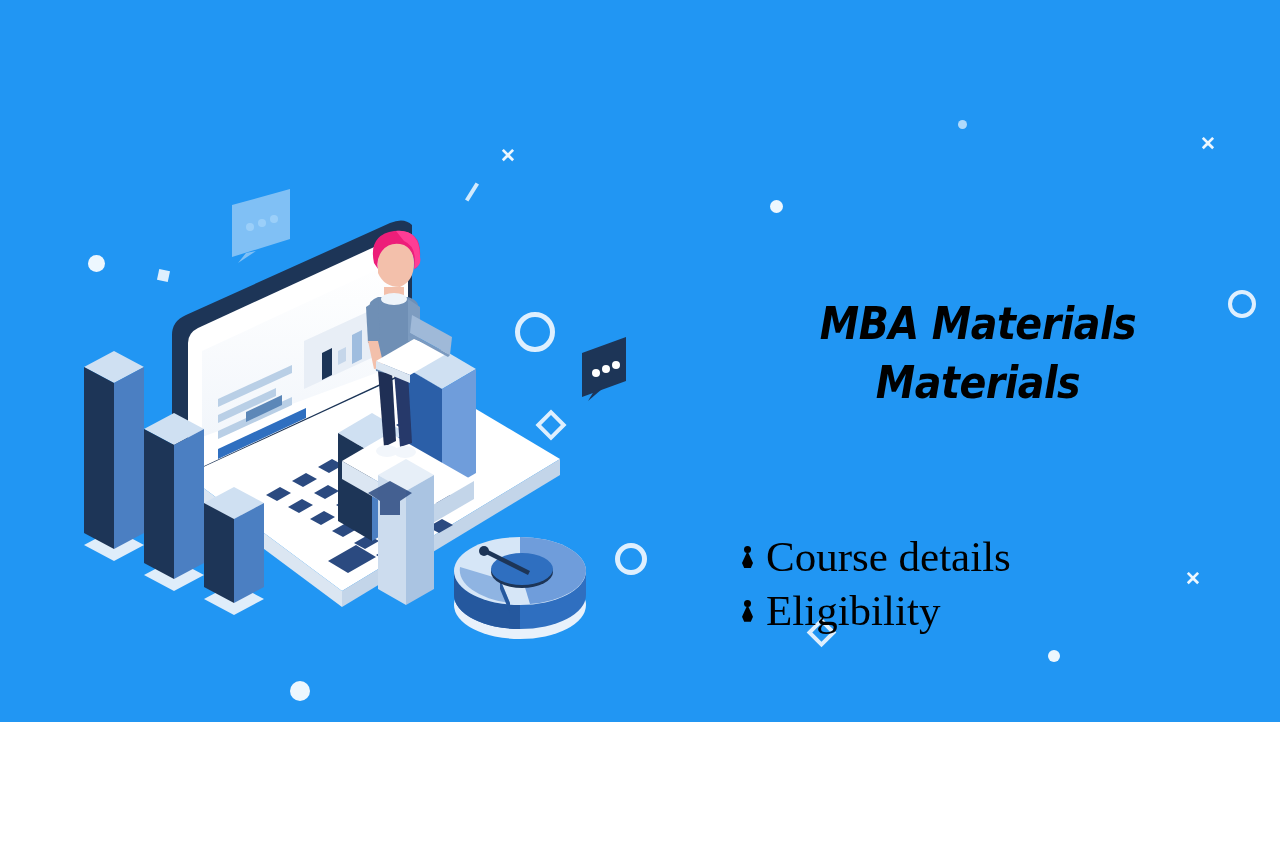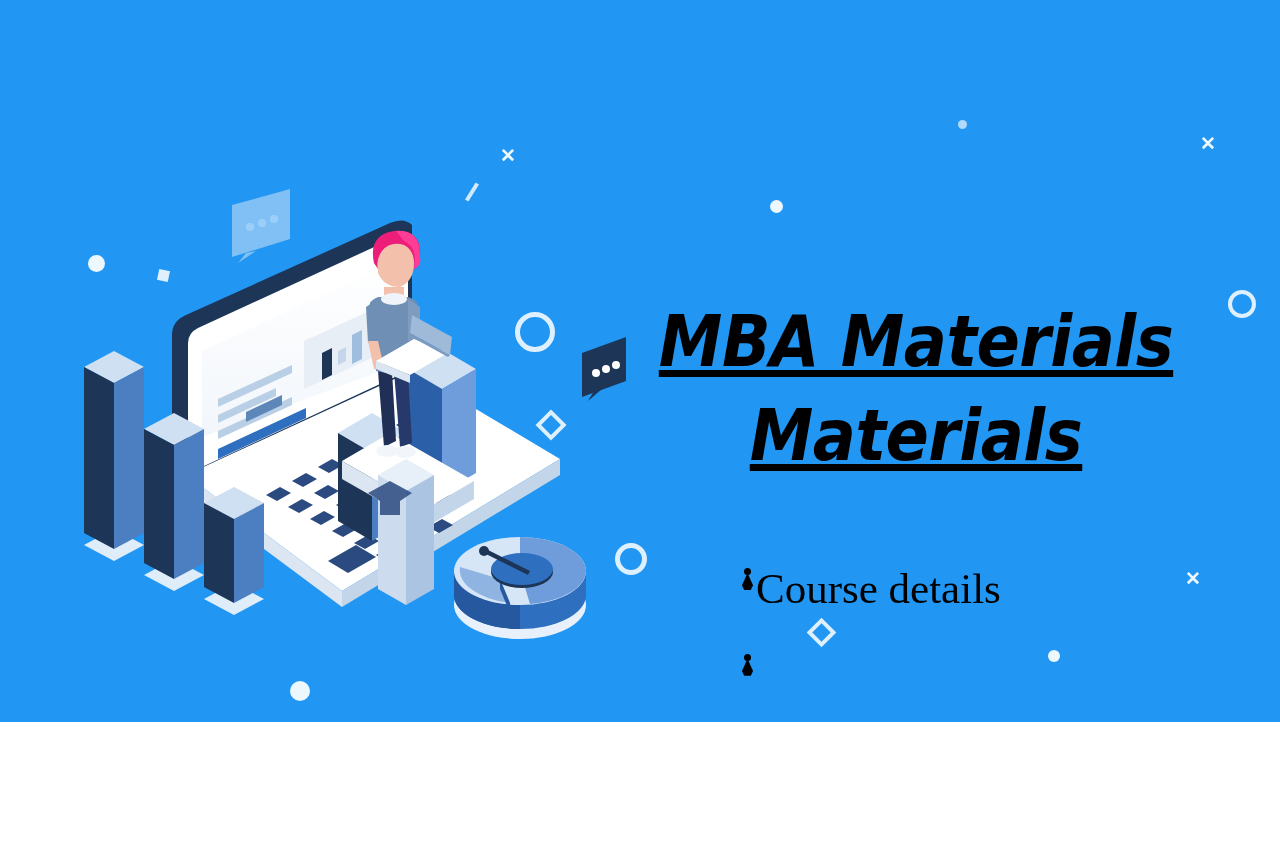--- a/index.html
+++ b/index.html
@@ -31,35 +31,34 @@
     width:46px;height:10px;
     background:
       linear-gradient(135deg,transparent 46%,rgba(255,255,255,.8) 46%,rgba(255,255,255,.8) 54%,transparent 54%);
     transform:rotate(28deg);
   }
   
   .illus{position:absolute;left:60px;top:175px;width:620px;height:540px;}
   .illus svg{display:block;width:620px;height:540px;}
   
   .headline{
-    position:absolute;left:636px;top:295px;width:560px;
+    position:absolute;left:698px;top:295px;width:560px;
     text-align:center;color:#000;
     font-family:"DejaVu Sans Condensed","Liberation Sans",sans-serif;
     font-weight:bold;font-style:italic;
-    font-size:71px;line-height:1.33;letter-spacing:-0.5px;
+    font-size:44px;line-height:1.33;letter-spacing:-0.5px;
     font-stretch:condensed;
-    text-decoration:underline;
   }
   .headline .ln{display:block;}
   .bullets{
     position:absolute;left:740px;top:530px;width:460px;
     color:#000;font-family:"Liberation Serif","DejaVu Serif",serif;
     font-size:43px;line-height:1.25;
   }
-  .bullet-row{display:flex;margin-top:32px;}
+  .bullet-row{display:flex;align-items:center;gap:10px;}
   .bullet-mark{
     display:inline-block;width:16px;height:34px;position:relative;flex:0 0 16px;
   }
   .bullet-mark::before{
     content:"";position:absolute;left:4px;top:6px;width:7px;height:7px;
     background:#000;border-radius:50% 50% 50% 50%;
   }
   .bullet-mark::after{
     content:"";position:absolute;left:2px;top:11px;width:11px;height:17px;
     background:#000;
@@ -297,20 +296,21 @@
       <span class="ln">Materials</span>
     </div>
 
     <div class="bullets">
       <div class="bullet-row">
         <span class="bullet-mark"></span>
         <span>Course details</span>
       </div>
       <div class="bullet-row">
         <span class="bullet-mark"></span>
+        <span>Eligibility</span>
       </div>
     </div>
   </div>
 
   <div class="footer">
 
     
 
     
 

